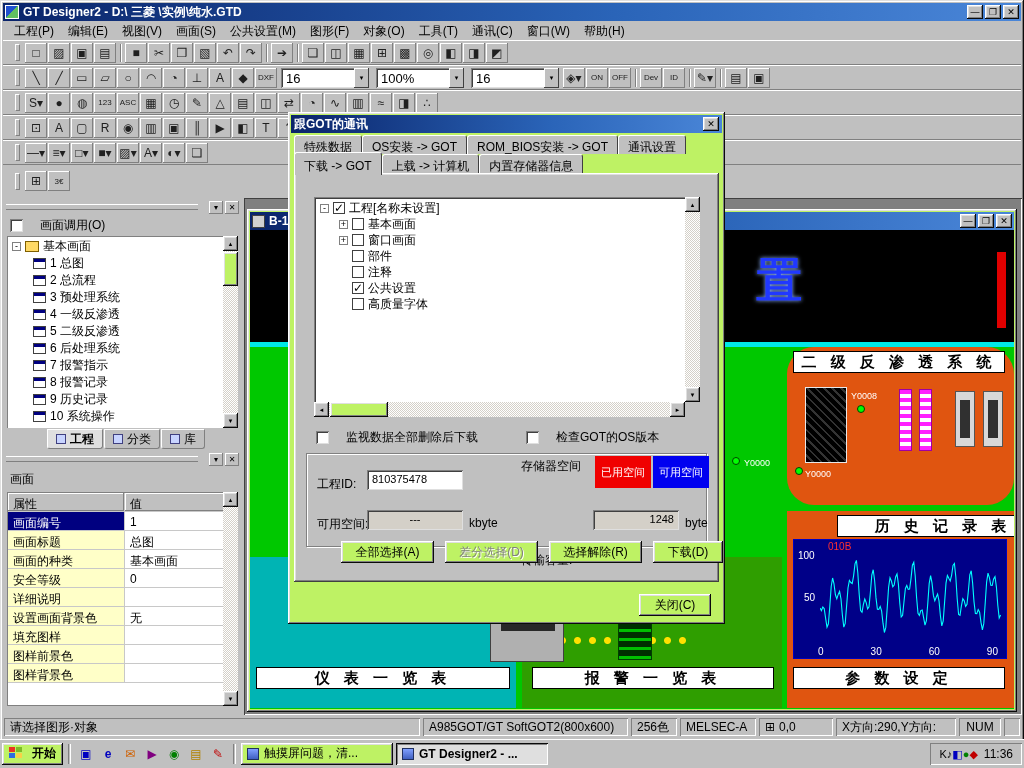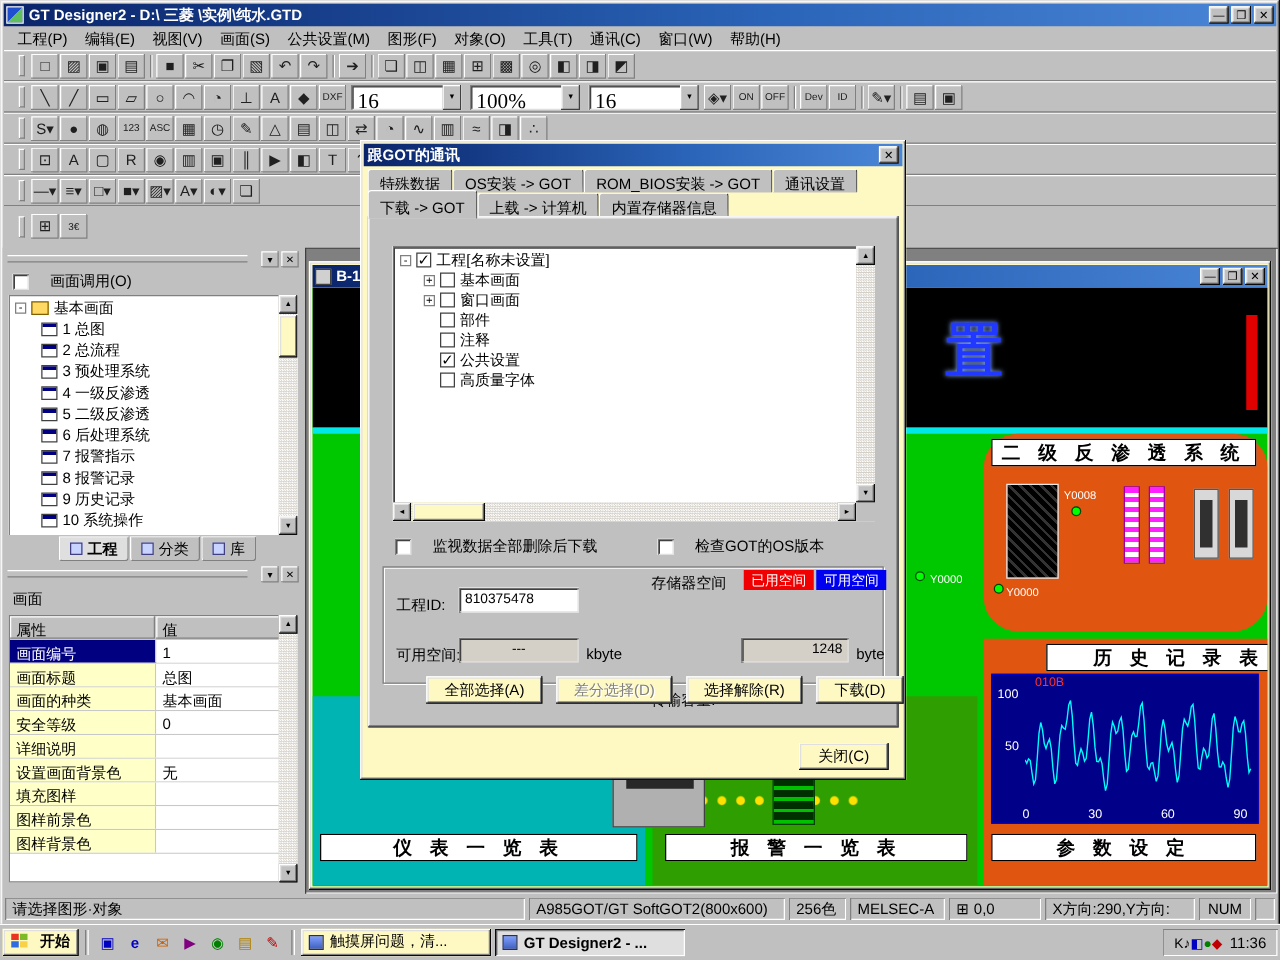--- a/index.html
+++ b/index.html
@@ -1,21 +1,21 @@
 <!DOCTYPE html>
 <html><head>
 <meta charset="utf-8">
 <style>
 *{margin:0;padding:0;box-sizing:border-box;}
 html,body{background:#008080;}
 button{font:inherit;background:transparent;border:none;color:inherit;cursor:default;}
 #screen{position:relative;width:1024px;height:768px;background:#c0c0c0;
   font-family:"Liberation Sans","DejaVu Sans",sans-serif;font-size:12px;color:#000;overflow:hidden;
   box-shadow:inset -1px -1px #0a0a0a,inset 1px 1px #dfdfdf,inset -2px -2px #808080,inset 2px 2px #fff;}
-.r2{box-shadow:inset -1px -1px #0a0a0a,inset 1px 1px #fff,inset -2px -2px #808080,inset 2px 2px #dfdfdf;background:#fef9c3;}
+.r2{box-shadow:inset -1px -1px #0a0a0a,inset 1px 1px #fff,inset -2px -2px #808080,inset 2px 2px #dfdfdf;background:#bef264;}
 .red{color:#c00000}.green{color:#008000}.blue{color:#0000c0}.yellow{color:#b08000}.orange{color:#d06000}.purple{color:#800080}
 
 #titlebar{position:absolute;left:3px;top:3px;right:3px;height:18px;display:flex;align-items:center;gap:4px;padding:0 2px;
   background:linear-gradient(90deg,#0a246a,#2a64b8 60%,#4a86d8);color:#fff;}
 .appicon{width:14px;height:14px;background:linear-gradient(135deg,#2050d0 50%,#60c060 50%);border:1px solid #fff;}
 .ttl{font-weight:bold;flex:1;white-space:nowrap;overflow:hidden;}
 .wbtns{display:flex;gap:2px;}
 .wbtn{width:16px;height:14px;font-size:9px;line-height:12px;text-align:center;box-shadow:inset -1px -1px #0a0a0a,inset 1px 1px #fff,inset -2px -2px #808080,inset 2px 2px #dfdfdf;background:#c0c0c0;color:#000;}
 
 #menubar{position:absolute;left:3px;top:21px;right:3px;height:20px;display:flex;align-items:center;padding-left:4px;}
@@ -25,21 +25,21 @@
   box-shadow:inset 0 1px #fff,inset 0 -1px #808080;}
 .grip{position:relative;width:6px;height:19px;margin-right:3px;}
 .grip::before{content:"";position:absolute;left:0;top:1px;bottom:1px;width:3px;border:1px solid;border-color:#fff #808080 #808080 #fff;}
 .ticons{display:flex;align-items:center;gap:1px;}
 .tbtn{width:22px;height:20px;display:flex;align-items:center;justify-content:center;font-size:12px;color:#202020;
   box-shadow:inset -1px -1px #808080,inset 1px 1px #fff;background:#c0c0c0;}
 .tbtn.small{font-size:8px;letter-spacing:0;}
 .tbtn.tsep{width:7px;box-shadow:none;background:transparent;position:relative;}
 .tbtn.tsep::before{content:"";position:absolute;left:3px;top:1px;bottom:1px;border-left:1px sol\69d #808080;border-left:1px solid #808080;border-right:1px solid #fff;}
 .combo{display:flex;width:88px;height:20px;margin:0 3px;background:#fff;box-shadow:inset 1px 1px #808080,inset -1px -1px #dfdfdf,inset 2px 2px #404040;}
-.cval{flex:1;padding:3px 5px;font-size:17px;white-space:nowrap;overflow:hidden;font-family:Liberation Serif, serif;}
+.cval{flex:1;padding:3px 5px;font-size:13px;white-space:nowrap;overflow:hidden;}
 .cdrop{width:15px;background:#c0c0c0;box-shadow:inset -1px -1px #404040,inset 1px 1px #fff;font-size:7px;line-height:18px;text-align:center;}
 #tb1{top:40px}#tb2{top:65px}#tb3{top:90px}#tb4{top:115px}#tb5{top:140px}
 #tb6{top:165px;height:32px;right:auto;width:140px;box-shadow:none;}
 
 #lp{position:absolute;left:2px;top:198px;width:241px;height:517px;background:#c0c0c0;padding:1px;}
 .minibar{position:relative;height:16px;display:flex;justify-content:flex-end;align-items:center;gap:2px;padding:1px 3px;}
 .minibar::before{content:"";position:absolute;left:3px;right:44px;top:5px;height:4px;border-top:1px solid #fff;border-bottom:1px solid #808080;}
 .mbtn{width:14px;height:13px;font-size:8px;line-height:11px;text-align:center;box-shadow:inset -1px -1px #808080,inset 1px 1px #fff;background:#c0c0c0;}
 .cbl{display:flex;align-items:center;gap:17px;white-space:nowrap;}
 .cbrow{padding:3px 7px;height:20px;}
@@ -130,21 +130,21 @@
 .hscroll{position:absolute;left:0;right:15px;bottom:0;height:15px;background:#d8d4cc;background-image:repeating-conic-gradient(#fff 0 25%,#d4d0c8 0 50%);background-size:2px 2px;}
 .hbtn{position:absolute;top:0;width:15px;height:15px;font-size:6px;text-align:center;line-height:14px;box-shadow:inset -1px -1px #0a0a0a,inset 1px 1px #fff,inset -2px -2px #808080,inset 2px 2px #dfdfdf;background:#c0c0c0;}
 .hb-left{left:0}.hb-right{right:0}
 .hthumb{position:absolute;left:16px;top:0;width:58px;height:15px;}
 .corner{position:absolute;right:0;bottom:0;width:15px;height:15px;background:#c0c0c0;}
 .cbl.c1{position:absolute;left:22px;top:256px;}
 .cbl.c2{position:absolute;left:232px;top:256px;}
 .grp{position:absolute;left:12px;right:12px;top:280px;height:94px;border:1px solid #808080;box-shadow:inset 1px 1px #fff,1px 1px #fff;}
 .glab{position:absolute;white-space:nowrap;}
 .glab.mem{left:214px;top:4px;}
-.chip{position:absolute;top:2px;width:56px;height:16px;color:#fff;font-size:11px;display:flex;align-items:center;justify-content:center;}
+.chip{position:absolute;top:2px;width:56px;height:32px;color:#fff;font-size:11px;display:flex;align-items:center;justify-content:center;}
 .chip.used{left:288px;background:#f00000;}
 .chip.free{left:346px;background:#0000f0;}
 .glab.pid{left:10px;top:22px;}
 .gfield{position:absolute;height:20px;padding:3px 5px;font-size:11px;box-shadow:inset 1px 1px #808080,inset -1px -1px #dfdfdf,inset 2px 2px #404040;background:#fff;white-space:nowrap;}
 .gfield.pidf{left:60px;top:16px;width:96px;}
 .glab.fs{left:10px;top:62px;}
 .gfield.fsf{left:60px;top:56px;width:96px;background:#d4d0c8;text-align:center;}
 .glab.fsu{left:162px;top:62px;}
 .glab.tl{left:214px;top:62px;margin-top:36px;}
 .gfield.tf{left:286px;top:56px;width:86px;background:#d4d0c8;text-align:right;}

